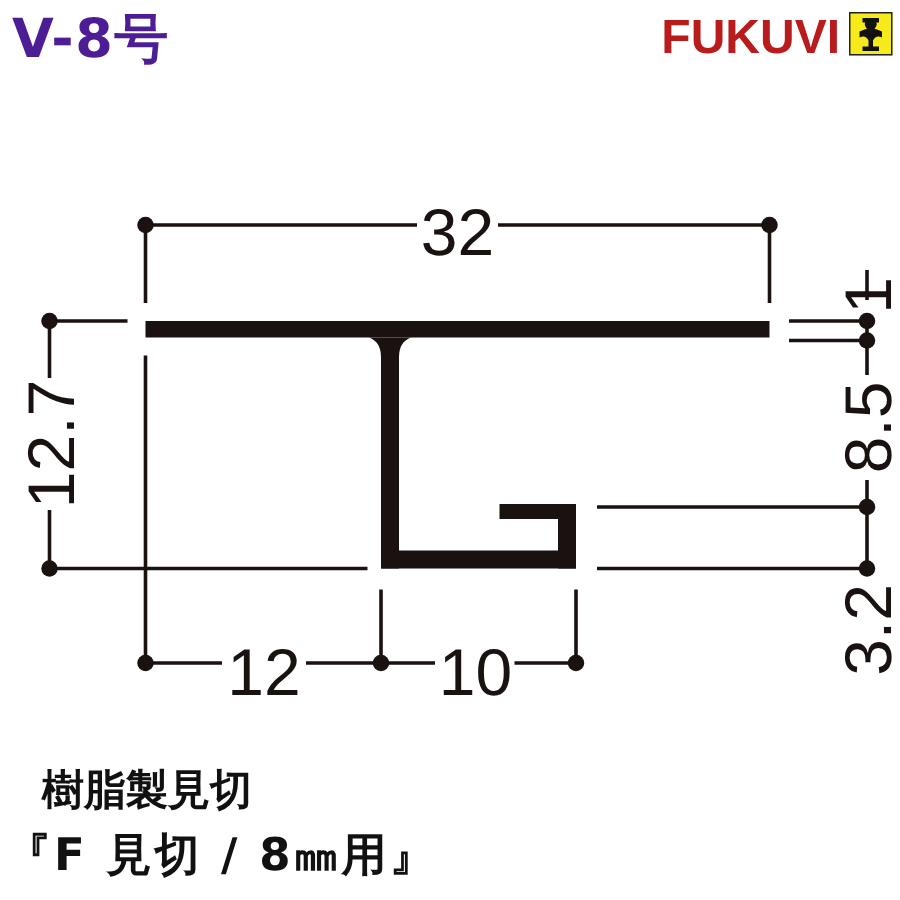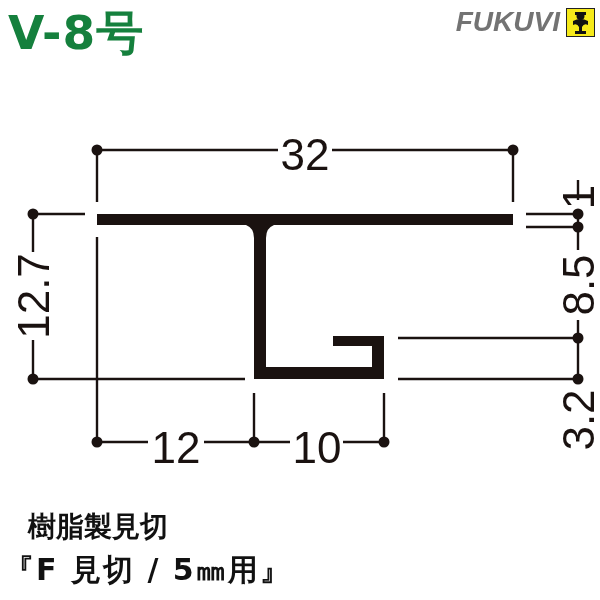--- a/index.html
+++ b/index.html
@@ -1,18 +1,18 @@
 <!DOCTYPE html>
 <html><head>
 <meta charset="utf-8">
 <style>
   html, body { margin: 0; padding: 0; background: #ffffff; }
   body { width: 600px; height: 600px; position: relative; overflow: hidden; font-family: "DejaVu Sans", sans-serif; }
-  .title { position: absolute; left: 8px; top: 2px; font-family: "DejaVu Sans", sans-serif; font-weight: bold; font-size: 47px; color: #15803d; letter-spacing: 1px; }
-  .brand { position: absolute; right: 40px; top: 6px; font-family: "Liberation Sans", sans-serif; font-weight: bold; font-size: 28px; color: #737373; letter-spacing: 0px; font-style: italic; }
+  .title { position: absolute; left: 8px; top: 2px; font-family: "DejaVu Sans", sans-serif; font-weight: bold; font-size: 36px; color: #4c1d95; letter-spacing: 1px; }
+  .brand { position: absolute; right: 40px; top: 6px; font-family: "Liberation Sans", sans-serif; font-weight: bold; font-size: 32px; color: #b91c1c; letter-spacing: 0px; }
   .logo { position: absolute; right: 5px; top: 8px; width: 29px; height: 29px; background: #f6ea1a; border: 1px solid #222; box-sizing: border-box; }
   .drawing { position: absolute; left: 0; top: 0; }
   .caption1 { position: absolute; left: 28px; top: 508px; font-family: "DejaVu Sans", sans-serif; font-weight: bold; font-size: 28px; color: #111; }
   .caption2 { position: absolute; left: 4px; top: 550px; font-family: "DejaVu Sans", sans-serif; font-weight: bold; font-size: 30px; color: #111; letter-spacing: 2px; }
   .dimtext { font-family: "Liberation Sans", sans-serif; fill: #1a1210; }
 </style>
 </head>
 <body>
 
 <div class="title">V-8号</div>
@@ -88,13 +88,13 @@
     <text class="dimtext" x="0" y="0" font-size="44" text-anchor="middle" transform="translate(49,296) rotate(-90)">12.7</text>
     <text class="dimtext" x="176" y="463" font-size="44" text-anchor="middle">12</text>
     <text class="dimtext" x="317" y="463" font-size="44" text-anchor="middle">10</text>
     <text class="dimtext" x="0" y="0" font-size="44" text-anchor="middle" transform="translate(594,197) rotate(-90)">1</text>
     <text class="dimtext" x="0" y="0" font-size="44" text-anchor="middle" transform="translate(594,285) rotate(-90)">8.5</text>
     <text class="dimtext" x="0" y="0" font-size="44" text-anchor="middle" transform="translate(594,420) rotate(-90)">3.2</text>
   </g>
 </svg>
 
 <div class="caption1">樹脂製見切</div>
-<div class="caption2">『F 見切 / 5㎜用』</div>
+<div class="caption2">『F 見切 / 8㎜用』</div>
 
 </body></html>

